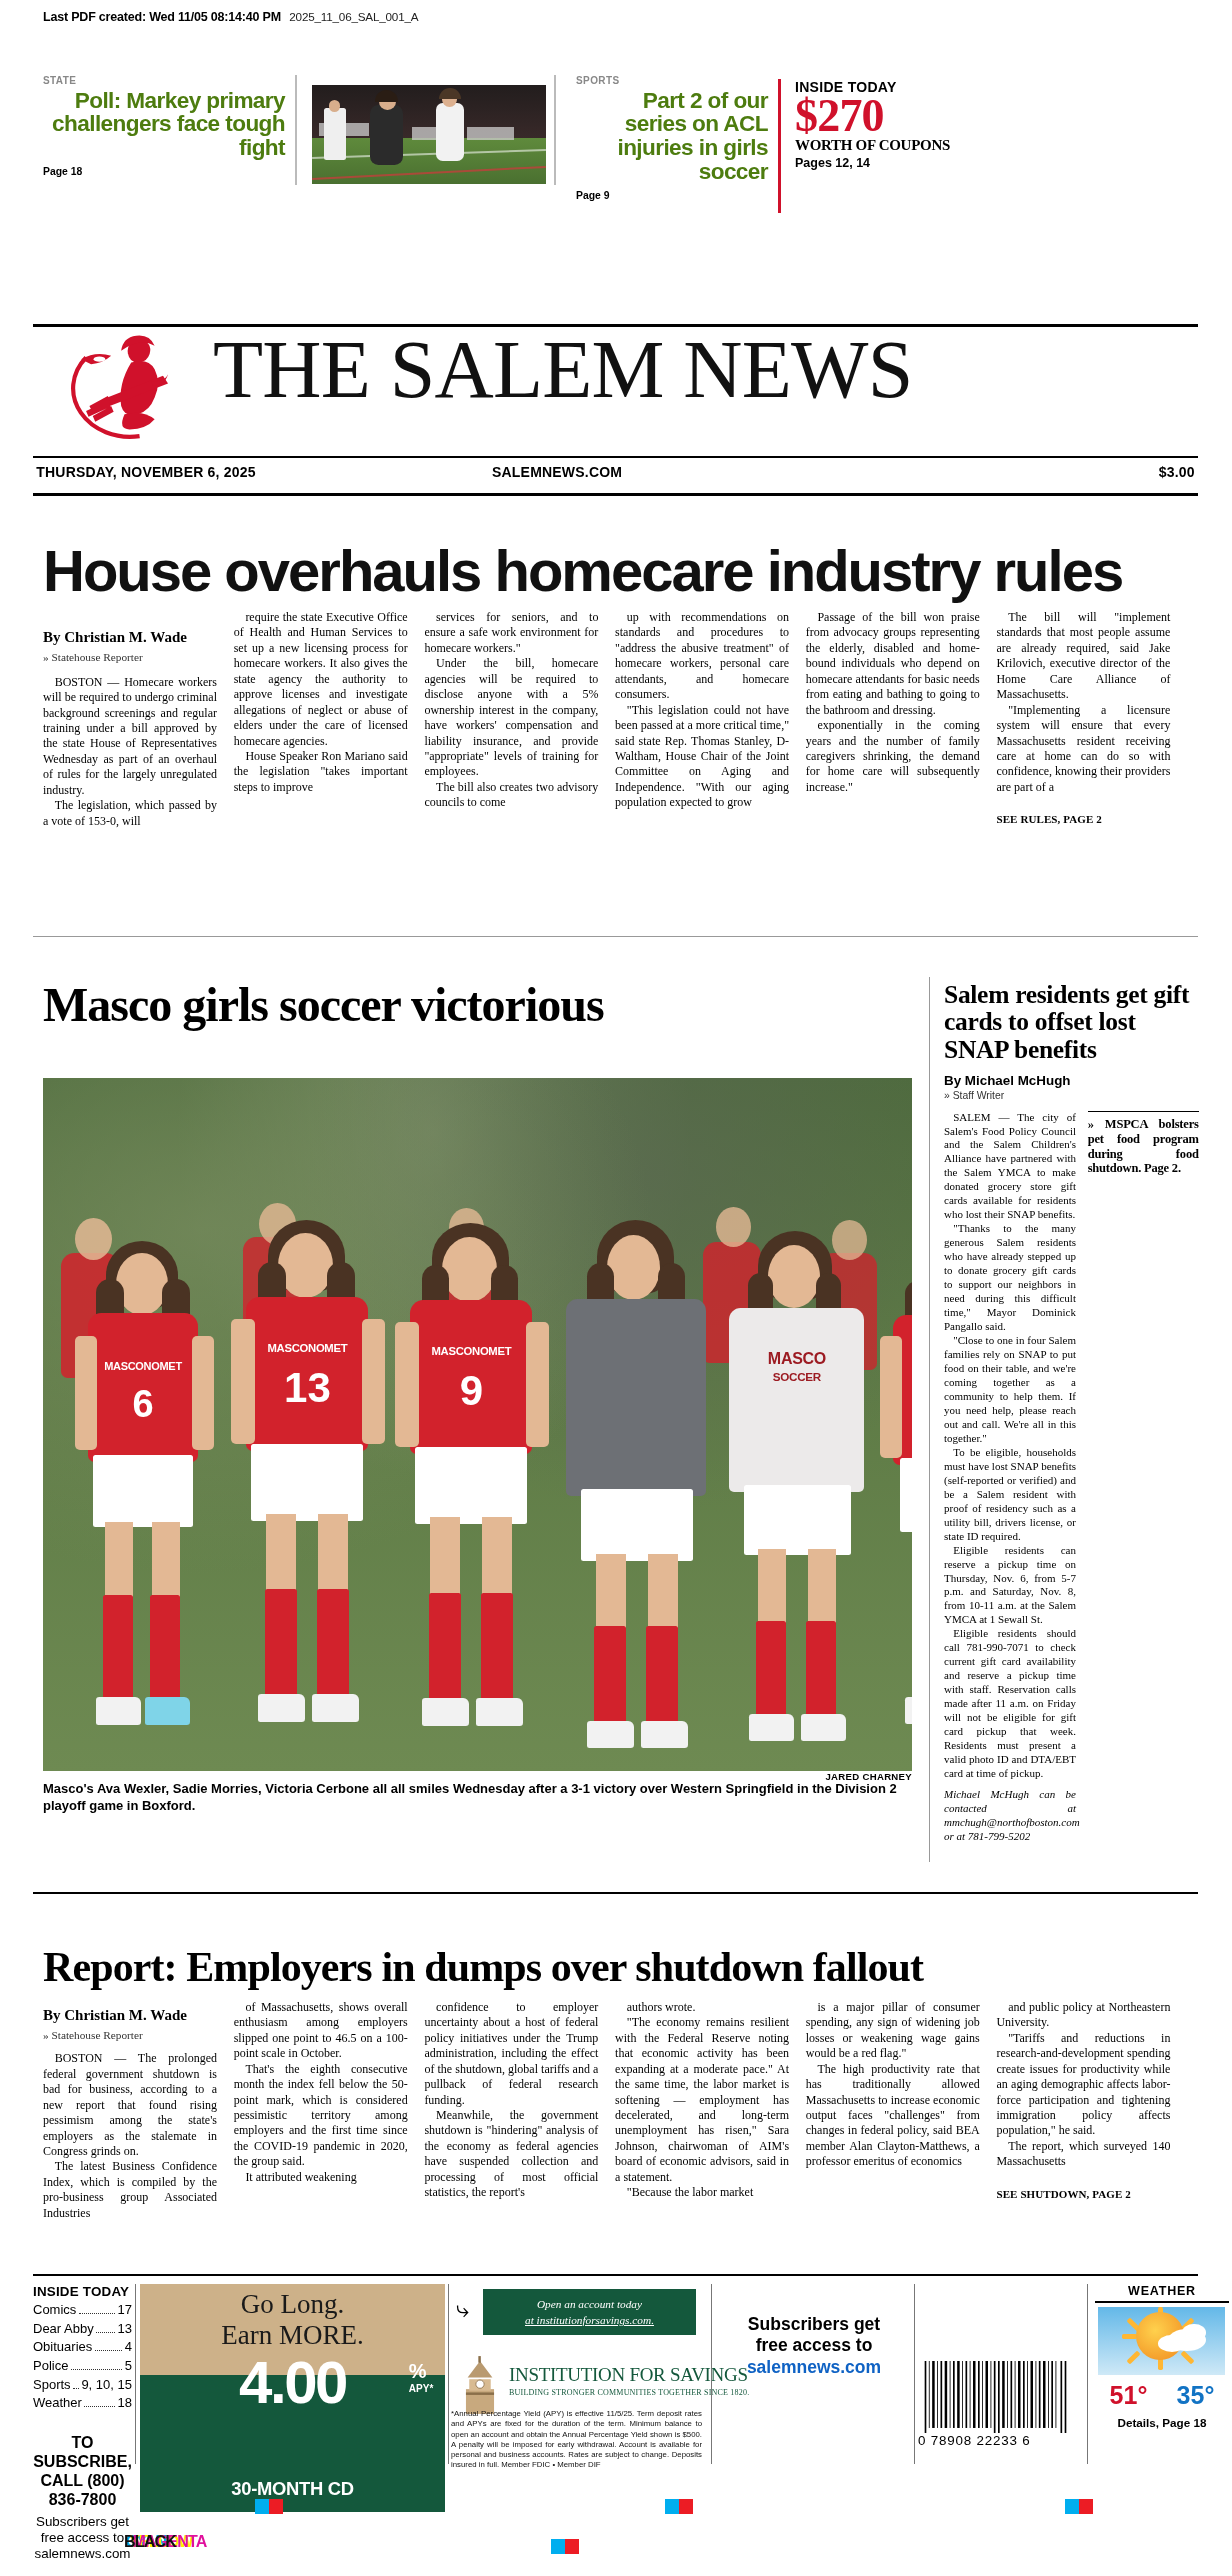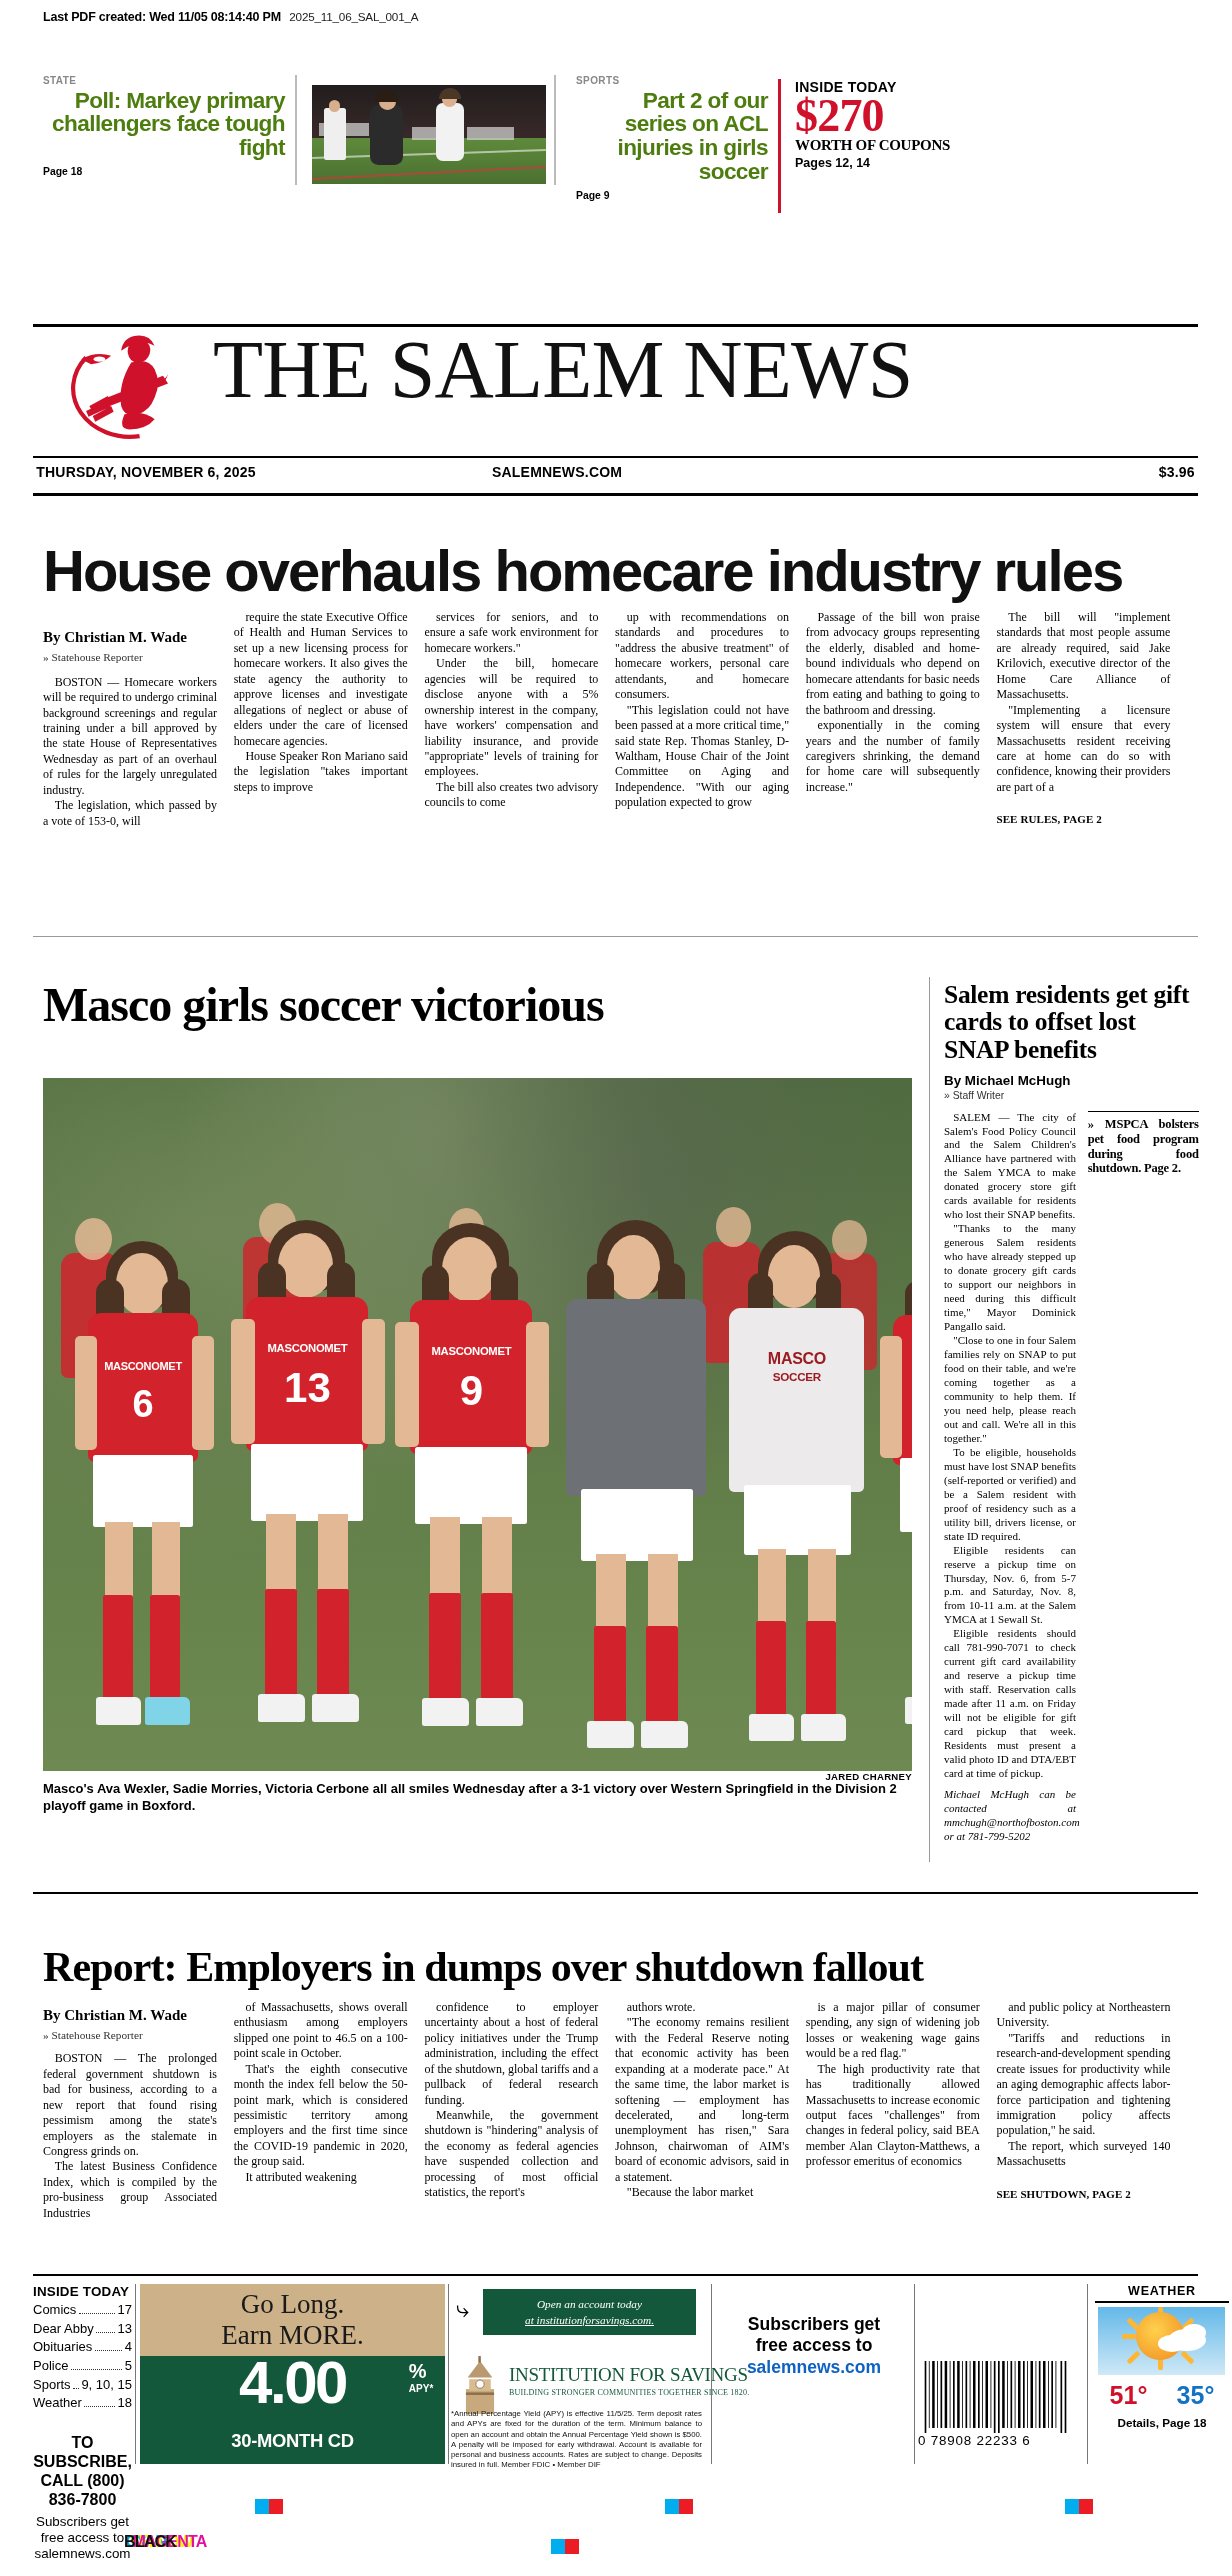--- a/index.html
+++ b/index.html
@@ -101,21 +101,21 @@
   .foot{position:absolute;left:33px;top:2284px;width:1165px;height:209px;}
   .fbox{position:absolute;top:0;height:180px;}
   .fdiv{position:absolute;top:0;width:0.8px;height:180px;background:#777;}
   .idx-title{font-size:13.4px;font-weight:bold;letter-spacing:0.2px;}
   .idx-row{font-size:13px;display:flex;align-items:baseline;margin-top:3.3px;}
   .idx-row .nm{white-space:nowrap;}
   .idx-row .dots{flex:1;border-bottom:1.7px dotted #333;margin:0 2.5px 3.3px 2.5px;}
   .sub-call{text-align:center;font-size:16px;font-weight:bold;line-height:1.2;margin-top:22px;}
   .sub-sm{text-align:center;font-size:13.4px;line-height:1.2;margin-top:5px;}
 
-  .ad-bank{position:absolute;left:107px;top:0;width:305px;height:180px;}
+  .ad-bank{position:absolute;left:107px;top:0;width:305px;height:228px;}
   .ad-tan{position:absolute;inset:0 0 60% 0;background:#cdb189;}
   .ad-green{position:absolute;left:0;right:0;top:40%;bottom:0;background:#14583c;}
   .ad-go{position:absolute;left:0;right:0;top:5px;text-align:center;font-family:"Liberation Serif",serif;font-size:27px;line-height:1.13;color:#1a1a1a;}
   .ad-rate{position:absolute;left:0;right:0;top:72px;text-align:center;color:#fff;font-family:"Liberation Sans",sans-serif;font-size:60px;font-weight:bold;letter-spacing:-2.5px;line-height:.9;}
   .ad-pct{position:absolute;right:18.4px;top:77px;color:#fff;font-size:20px;font-weight:bold;line-height:1;}
   .ad-apy{position:absolute;right:11.7px;top:99px;color:#fff;font-size:10px;font-weight:bold;}
   .ad-cd{position:absolute;left:0;right:0;bottom:11.7px;text-align:center;color:#fff;font-size:18.4px;font-weight:bold;letter-spacing:-0.3px;}
 
   .ad-ifs{position:absolute;left:418px;top:0;width:255px;height:180px;}
   .ifs-tag{position:absolute;left:32px;top:5px;width:213px;background:#14583c;color:#fff;text-align:center;padding:6.7px 3.3px;font-family:"Liberation Serif",serif;font-style:italic;font-size:11.3px;line-height:1.45;box-sizing:border-box;}
@@ -228,21 +228,21 @@
     <div class="mast-title">
       <span>THE</span>
       <span>SALEM</span>
       <span>NEWS</span>
     </div>
   </div>
   <div class="mast-rule-bot"></div>
   <div class="mast-foot">
     <span class="l">THURSDAY, NOVEMBER 6, 2025</span>
     <span class="c">SALEMNEWS.COM</span>
-    <span class="r">$3.96</span>
+    <span class="r">$3.00</span>
   </div>
   <div class="mast-rule-bot2"></div>
 
   <div class="lead">
     <div class="lead-head">House overhauls homecare industry rules</div>
     <div class="colwrap">
       <div class="col">
         <div class="byline">By Christian M. Wade</div>
         <div class="byline-sub">» Statehouse Reporter</div>
         <div style="height:10px"></div>

